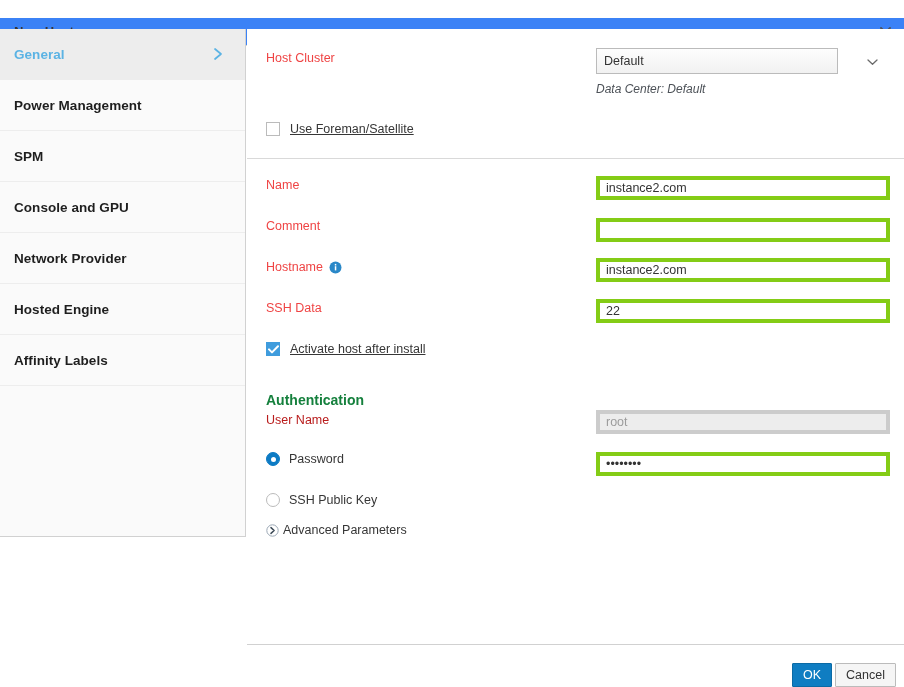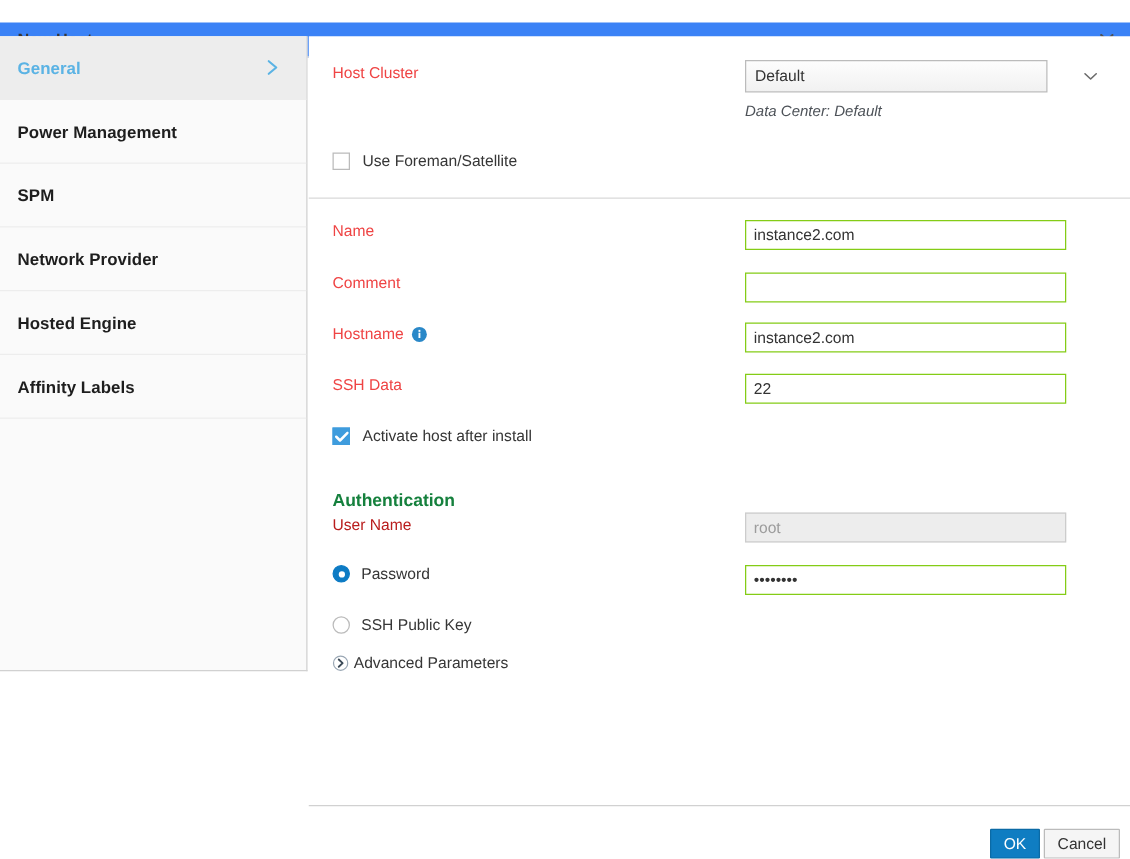--- a/index.html
+++ b/index.html
@@ -125,23 +125,23 @@
     align-items: center;
   }
   .lbl {
     font-size: 12.5px;
     color: #ef4444;
     white-space: nowrap;
   }
   .lbl.disabled { color: #b91c1c; }
 
   .txt-input {
-    width: 257px;
+    width: 294px;
     height: 24px;
-    border: 1px solid #84cc16;
+    border: 4px solid #84cc16;
     background: #ffffff;
     font-size: 12.5px;
     color: #333333;
     padding: 0 6px;
     font-family: "Liberation Sans", sans-serif;
     border-radius: 0;
     outline: none;
   }
   .txt-input:disabled,
   .txt-input.is-disabled {
@@ -195,20 +195,21 @@
   }
   .cbox.checked {
     background: #3f9cdd;
     border-color: #3f9cdd;
   }
   .cb-label {
     font-size: 12.5px;
     color: #363636;
     margin-left: 10px;
     cursor: pointer;
+    text-decoration: underline;
   }
 
   
   .radio {
     width: 14px;
     height: 14px;
     border-radius: 50%;
     border: 1px solid #bbbbbb;
     background: #ffffff;
     display: inline-flex;
@@ -318,20 +319,23 @@
     </div>
 
     <div class="side-item">
       <span class="side-label">Power Management</span>
     </div>
 
     <div class="side-item">
       <span class="side-label">SPM</span>
     </div>
 
+    <div class="side-item">
+      <span class="side-label">Console and GPU</span>
+    </div>
 
     <div class="side-item">
       <span class="side-label">Network Provider</span>
     </div>
 
 
     <div class="side-item">
       <span class="side-label">Hosted Engine</span>
     </div>
 

